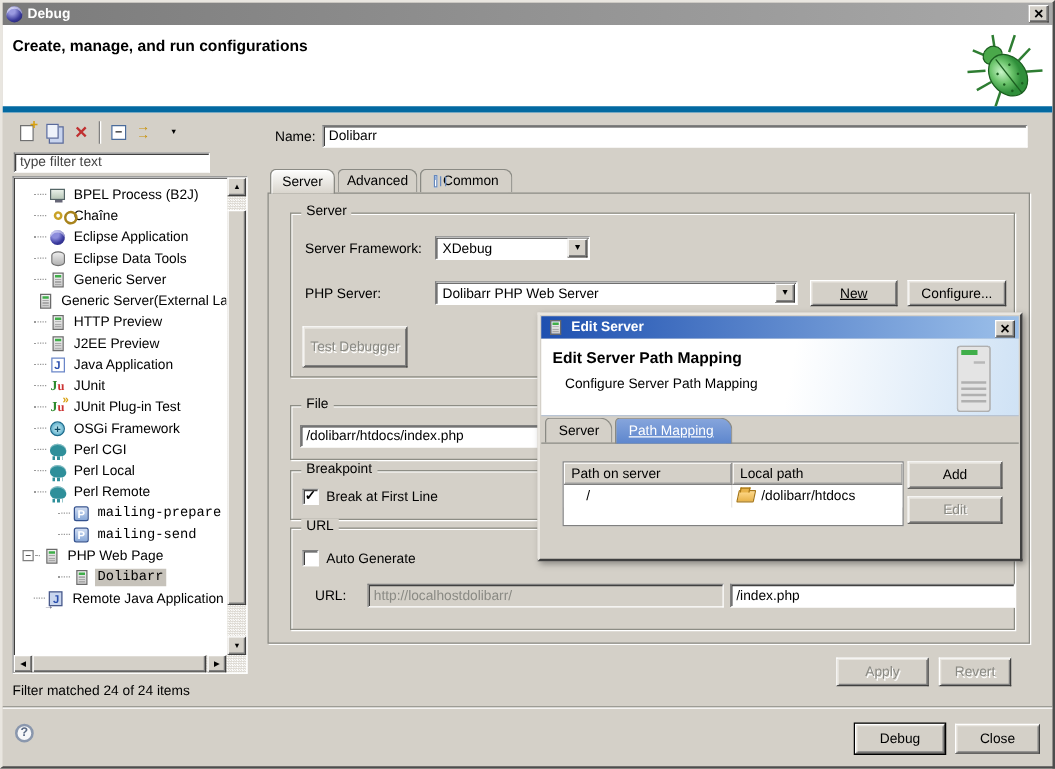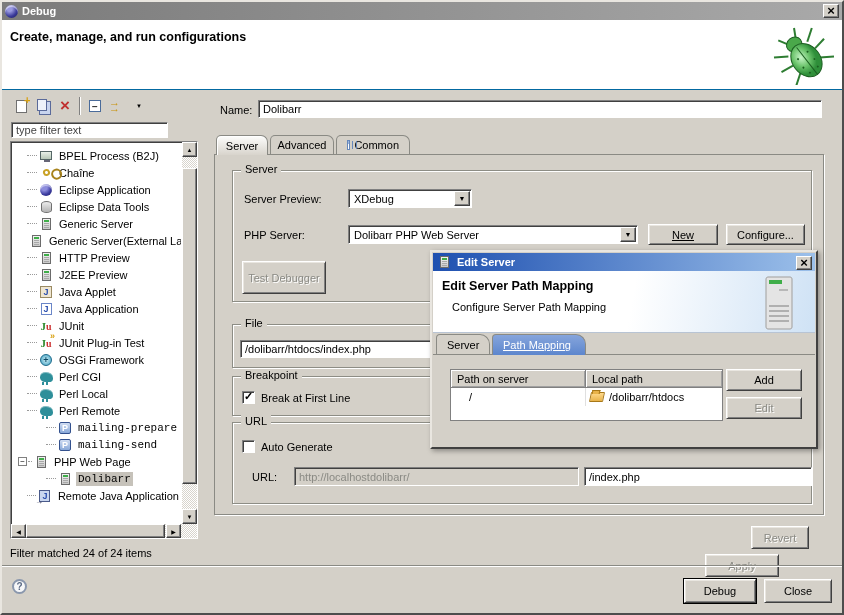--- a/index.html
+++ b/index.html
@@ -39,21 +39,21 @@
   .eclipse-sphere { width:13px; height:13px; margin-left:3px; border-radius:50%;
               background:radial-gradient(circle at 35% 30%, #9a9ae0 0 20%, #3a3a9a 60%, #181858);
               box-shadow:inset 0 2px 0 rgba(255,255,255,.5); }
   .xbtn { position:absolute; width:16px; height:14px; background:#d4d0c8; border:1px solid;
           border-color:#fff #404040 #404040 #fff; box-shadow:inset -1px -1px 0 #808080;
           display:flex; align-items:center; justify-content:center; }
   .xbtn::before { content:"×"; font-weight:bold; font-size:13px; line-height:10px; }
 
   
   #banner { position:absolute; left:0; top:18px; width:100%; height:70px; background:#fff;
-            border-bottom:1px solid #0369a1;padding-left:13px; }
+            border-bottom:5px solid #0369a1;padding-left:13px; }
   #banner .headtext { position:absolute; left:8px; top:10px; font-size:12.5px; font-weight:bold; }
   #banner svg { position:absolute; right:6px; top:5px; }
 
   
   #lp-toolbar { position:absolute; left:8px; top:92px; height:24px; display:flex; align-items:center; }
   .tbi { width:22px; height:20px; display:flex; align-items:center; justify-content:center; position:relative; }
   .tbsep { width:2px; height:18px; margin:0 3px; border-left:1px solid #808080; border-right:1px solid #fff; }
   .ico-new { width:11px; height:13px; background:#fff; border:1px solid #707070; position:relative; }
   .ico-new::after { content:"+"; position:absolute; right:-5px; top:-7px; color:#d8a010; font-weight:bold; font-size:11px; }
   .ico-copy { width:10px; height:12px; background:#eef2fa; border:1px solid #5a6a9a; box-shadow:3px 3px 0 #c8d4ee, 3px 3px 0 1px #5a6a9a; margin:-3px 0 0 -3px; }
@@ -289,27 +289,20 @@
         </div>
       <div class="trow lvl1">
           <span class="dots"></span>
           <span class="ic ic-server">
             <i></i>
           </span>
           <span class="tlabel">J2EE Preview</span>
         </div>
       <div class="trow lvl1">
           <span class="dots"></span>
-          <span class="ic ic-applet">
-            <i></i>
-          </span>
-          <span class="tlabel">Java Applet</span>
-        </div>
-      <div class="trow lvl1">
-          <span class="dots"></span>
           <span class="ic ic-java">
             <i></i>
           </span>
           <span class="tlabel">Java Application</span>
         </div>
       <div class="trow lvl1">
           <span class="dots"></span>
           <span class="ic ic-junit">
             <i></i>
           </span>
@@ -415,21 +408,21 @@
   <div class="tab" style="left:334px; width:74px;">
       <span class="ic-grid"></span>
       <span>Common</span>
     </div>
 
   <div id="tabcontent"></div>
 
   <div class="groupbox" style="left:230px; top:168px; width:580px; height:132px;">
     <span class="grouplabel">Server</span>
   </div>
-  <span class="lbl" style="left:242px; top:191px;">Server Preview:</span>
+  <span class="lbl" style="left:242px; top:191px;">Server Framework:</span>
   <div class="combo" style="left:346px; top:187px; width:124px; height:19px;">
     <span>XDebug</span>
     <span class="carrow">▼</span>
   </div>
   <span class="lbl" style="left:242px; top:227px;">PHP Server:</span>
   <div class="combo" style="left:346px; top:223px; width:290px; height:19px;">
     <span>Dolibarr PHP Web Server</span>
     <span class="carrow">▼</span>
   </div>
   <div class="btn" style="left:646px; top:222px; width:70px; height:21px;text-decoration:underline;">
@@ -455,21 +448,21 @@
 
   <div class="groupbox" style="left:230px; top:420px; width:580px; height:82px;">
     <span class="grouplabel">URL</span>
   </div>
   <span class="cb" style="left:240px; top:438px;"></span>
   <span class="lbl" style="left:259px; top:439px;">Auto Generate</span>
   <span class="lbl" style="left:250px; top:469px;">URL:</span>
   <input class="txt disabledtxt" style="left: 292px; top: 465px; width: 285px; height: 19px;" value="http://localhostdolibarr/">
   <input class="txt" style="left: 582px; top: 465px; width: 228px; height: 19px;" value="/index.php">
 
-  <div class="btn disabled" style="left:703px; top:524px; width:74px; height:23px;margin-top:28px;">
+  <div class="btn disabled" style="left:667px; top:524px; width:74px; height:23px;">
       <span>Apply</span>
     </div>
   <div class="btn disabled" style="left:749px; top:524px; width:58px; height:23px;">
       <span>Revert</span>
     </div>
 
   <div id="dialog">
     <div id="dlg-titlebar">
       <span class="ic ic-server" style="margin-left:4px;">
           <i></i>

